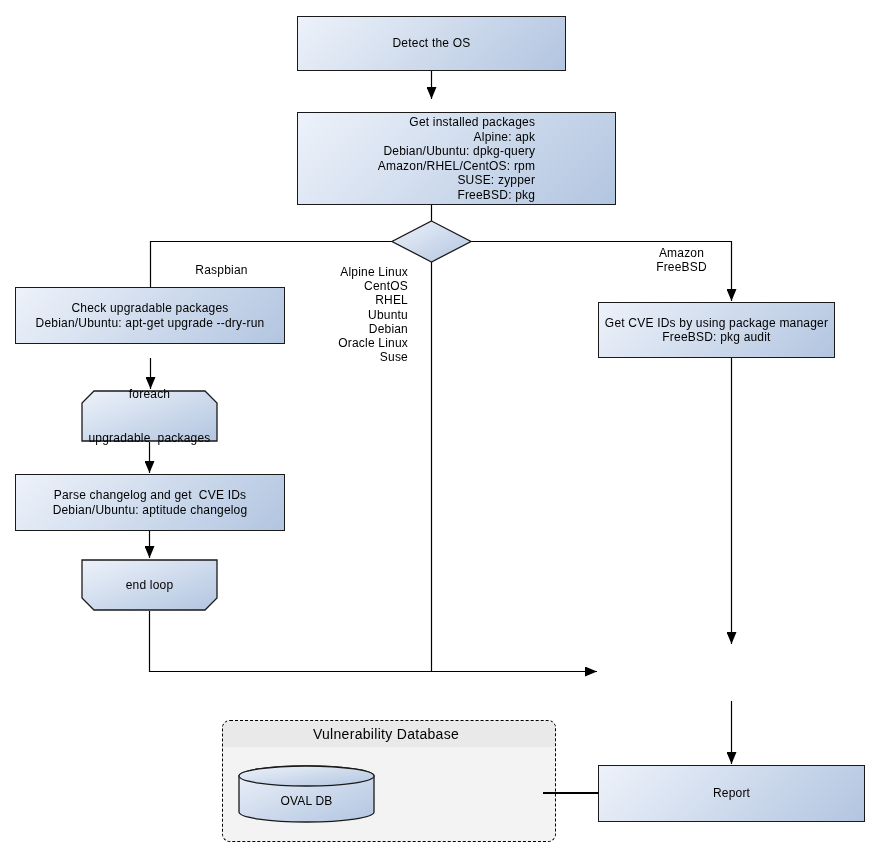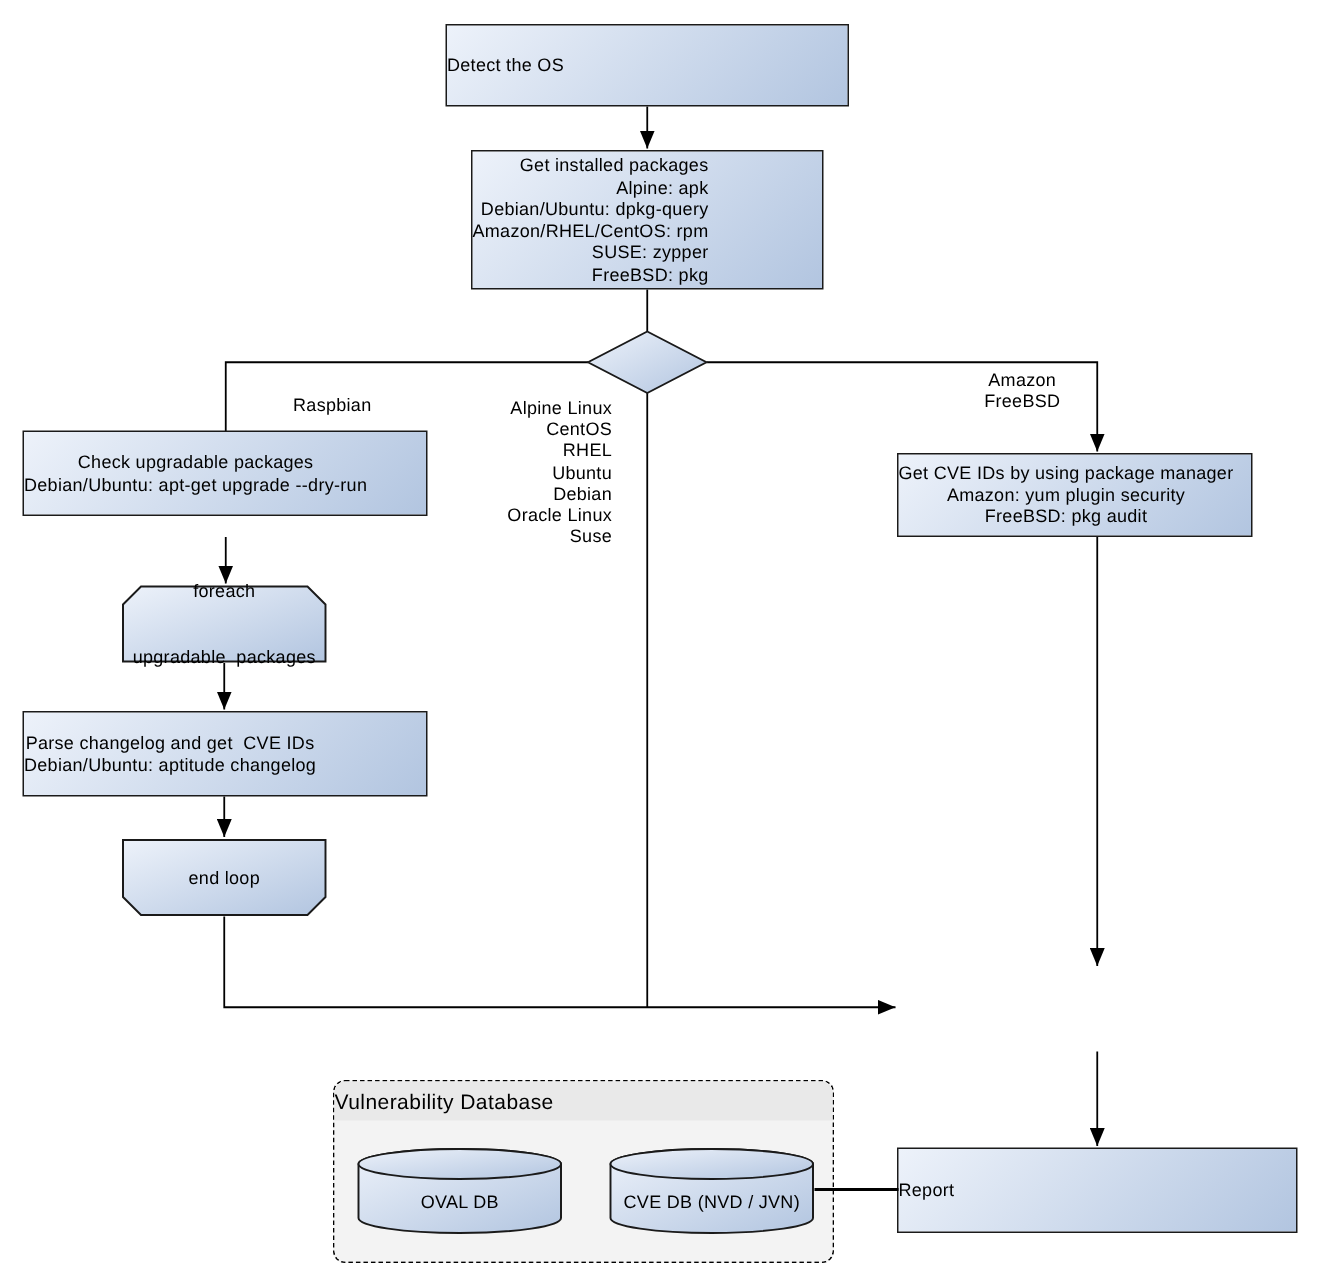--- a/index.html
+++ b/index.html
@@ -11,21 +11,21 @@
   #canvas{
     position:relative;
     width:881px;height:857px;
     background:var(--canvas-background,#fff);
     overflow:hidden;
   }
   #edges{position:absolute;left:0;top:0;z-index:0;}
   .node{
     position:absolute;
     box-sizing:border-box;
-    display:flex;align-items:center;
+    display:flex;align-items:center;justify-content:center;
     font-size:12px;line-height:14.5px;
     letter-spacing:0.2px;
     z-index:2;
   }
   .rect{
     background:linear-gradient(135deg,var(--node-gradient-start,#ecf1f9) 0%,var(--node-gradient-end,#b3c6e1) 100%);
     border:1.4px solid var(--node-border,#1a1a1a);
   }
   .lines{text-align:center;}
   .lines.right{text-align:right;}
@@ -51,21 +51,21 @@
     box-sizing:border-box;
     background:var(--cluster-background,#f3f3f3);
     border:1.6px dashed var(--cluster-border,#000);
     border-radius:8px;
     z-index:1;
   }
   #cluster-header{
     position:absolute;left:0;top:0;right:0;height:26px;
     background:var(--cluster-header-background,#e9e9e9);
     border-radius:7px 7px 0 0;
-    display:flex;align-items:center;justify-content:flex-start;
+    display:flex;align-items:center;justify-content:center;
     font-size:14px;letter-spacing:0.3px;
     padding-right:6px;box-sizing:border-box;
   }
   .cylinder{
     position:absolute;width:137px;height:58px;
     z-index:2;
   }
   .cyl-label{
     position:absolute;left:0;right:0;top:14px;bottom:0;
     display:flex;align-items:center;justify-content:center;
@@ -104,21 +104,21 @@
       <path d="M149.5 611 L149.5 671.5 L597 671.5" marker-end="url(#arr)"></path>
       <path d="M731.5 358 L731.5 644" marker-end="url(#arr)"></path>
       <path d="M731.5 701 L731.5 764" marker-end="url(#arr)"></path>
     </g>
   </svg>
 
   <div class="node rect" style="left:297px;top:16px;width:269px;height:55px;">
     <span>Detect the OS</span>
   </div>
 
-  <div class="node rect" style="left:297px;top:100px;width:235px;height:93px;margin-left:17px;">
+  <div class="node rect" style="left:297px;top:112px;width:319px;height:93px;">
     <div class="lines right">
       <div>Get installed packages</div>
       <div>Alpine: apk</div>
       <div>Debian/Ubuntu: dpkg-query</div>
       <div>Amazon/RHEL/CentOS: rpm</div>
       <div>SUSE: zypper</div>
       <div>FreeBSD: pkg</div>
     </div>
   </div>
 
@@ -178,21 +178,20 @@
       <polygon points="1,1 136,1 136,39 124,51 13,51 1,39" fill="url(#nodeGrad)" stroke="#1a1a1a" stroke-width="1.3"></polygon>
     </svg>
     <div class="shape-label">
       <span>end loop</span>
     </div>
   </div>
 
   <div class="node rect" style="left:598px;top:302px;width:237px;height:56px;">
     <div class="lines">
       <div>Get CVE IDs by using package manager</div>
-      <div>Amazon: yum plugin security</div>
       <div>FreeBSD: pkg audit</div>
     </div>
   </div>
 
 
   <div class="node rect" style="left:598px;top:765px;width:267px;height:57px;">
     <span>Report</span>
   </div>
 
   <div id="cluster">
@@ -203,26 +202,17 @@
     <div class="cylinder" style="left:15px;top:44px;">
       <svg class="shape-svg" width="137" height="58">
         <path d="M1 11 A67.5 10 0 0 1 136 11 L136 47 A67.5 10 0 0 1 1 47 Z" fill="url(#nodeGrad)" stroke="#1a1a1a" stroke-width="1.3"></path>
         <ellipse cx="68.5" cy="11" rx="67.5" ry="10" fill="url(#nodeGrad)" stroke="#1a1a1a" stroke-width="1.3"></ellipse>
       </svg>
       <div class="cyl-label">
         <span>OVAL DB</span>
       </div>
     </div>
 
-    <div class="cylinder" style="left:183px;top:44px;">
-      <svg class="shape-svg" width="137" height="58">
-        <path d="M1 11 A67.5 10 0 0 1 136 11 L136 47 A67.5 10 0 0 1 1 47 Z" fill="url(#nodeGrad)" stroke="#1a1a1a" stroke-width="1.3"></path>
-        <ellipse cx="68.5" cy="11" rx="67.5" ry="10" fill="url(#nodeGrad)" stroke="#1a1a1a" stroke-width="1.3"></ellipse>
-      </svg>
-      <div class="cyl-label">
-        <span>CVE DB (NVD / JVN)</span>
-      </div>
-    </div>
   </div>
 
   <div class="line-plain" style="left:543px;top:792px;width:56px;"></div>
 
 </div>
 
 </body></html>

